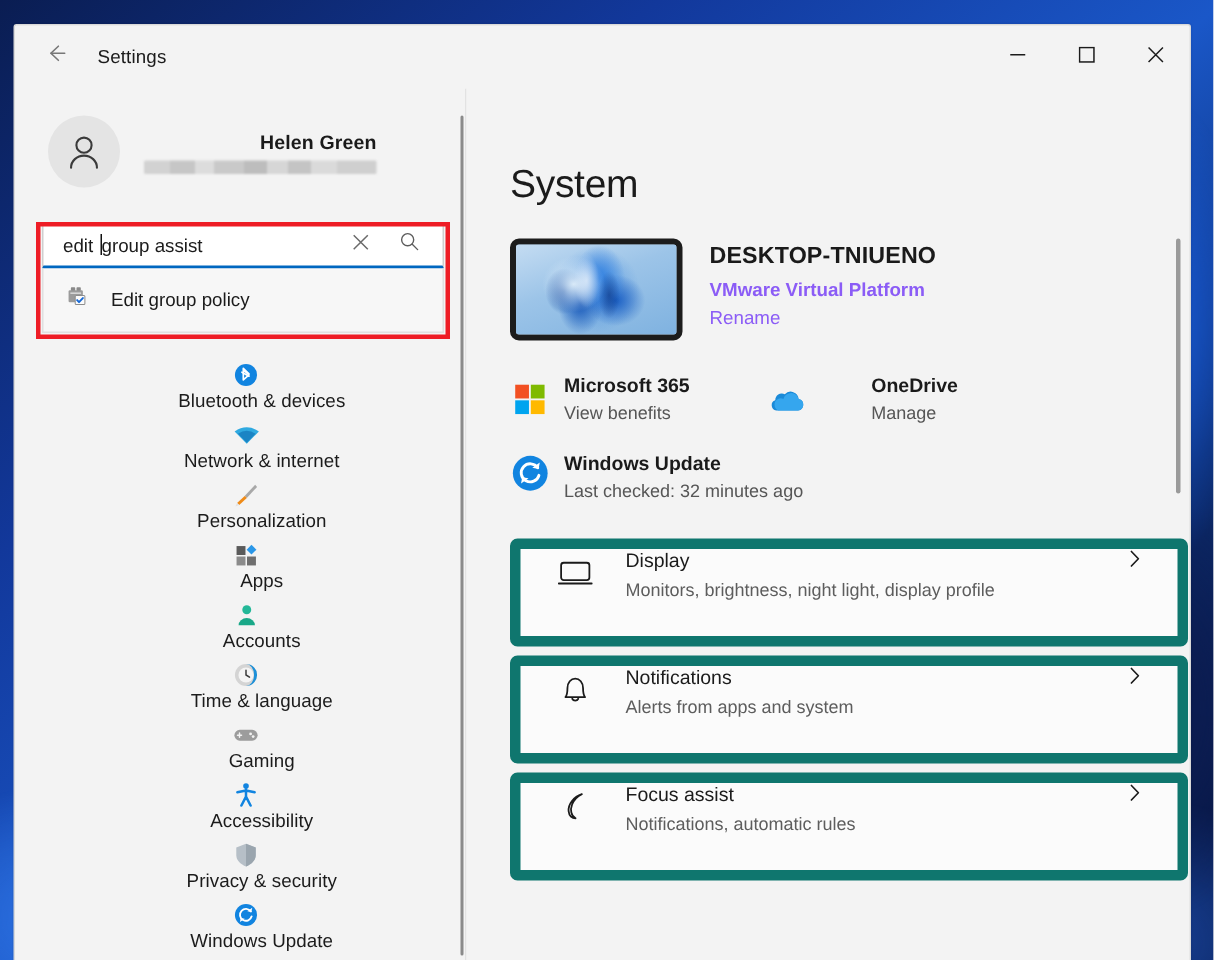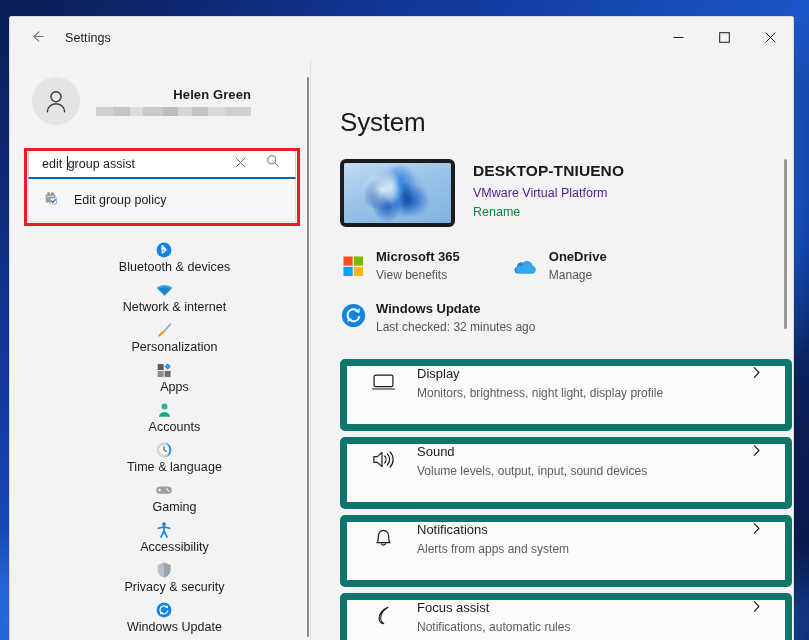--- a/index.html
+++ b/index.html
@@ -335,42 +335,43 @@
   }
   .device-info { margin-left: 18px; padding-top: 3px; }
   .device-name {
     font-size: 15.5px;
     font-weight: bold;
     color: #1a1a1a;
     letter-spacing: .1px;
   }
   .device-sub {
     font-size: 12.5px;
-    color: #4c1d95;
+    color: #8b5cf6;
     margin-top: 6px;
+    font-weight: bold;
   }
   .rename-link {
     display: inline-block;
     font-size: 12.5px;
-    color: #15803d;
+    color: #8b5cf6;
     margin-top: 5px;
     cursor: pointer;
     text-decoration: none;
   }
 
   .quick-row {
     display: flex;
     margin-top: 22px;
   }
   .quick-item {
     display: flex;
     align-items: center;
     cursor: pointer;
   }
-  .quick-item.od { margin-left: 53px; }
+  .quick-item.od { margin-left: 53px; gap: 32px; }
   .quick-ico {
     width: 26px; height: 26px;
     flex: 0 0 26px;
     display: flex; align-items: center; justify-content: center;
     margin-top: 1px;
   }
   .quick-txt { margin-left: 10px; }
   .quick-title {
     font-size: 13px;
     font-weight: bold;
@@ -730,39 +731,20 @@
               <div class="card-title">Display</div>
               <div class="card-sub">Monitors, brightness, night light, display profile</div>
             </div>
             <span class="card-chev">
               <svg width="13" height="13" viewBox="0 0 14 14" fill="none" stroke="#1b1b1b" stroke-width="1.2">
                 <path d="M4.6 1.8 L9.6 7 L4.6 12.2" stroke-linecap="round" stroke-linejoin="round"></path>
               </svg>
             </span>
           </div>
 
-          <div class="card">
-            <span class="card-ico">
-              <svg width="25" height="25" viewBox="0 0 26 26" fill="none" stroke="#1b1b1b" stroke-width="1.25">
-                <path d="M3.0 10.0 H6.6 L11.4 5.6 V20.4 L6.6 16.0 H3.0 Z" stroke-linejoin="round"></path>
-                <path d="M14.2 9.4 a5.2 5.2 0 0 1 0 7.2" stroke-linecap="round"></path>
-                <path d="M17.0 7.2 a8.4 8.4 0 0 1 0 11.6" stroke-linecap="round"></path>
-                <path d="M19.8 5.0 a11.6 11.6 0 0 1 0 16.0" stroke-linecap="round"></path>
-              </svg>
-            </span>
-            <div class="card-txt">
-              <div class="card-title">Sound</div>
-              <div class="card-sub">Volume levels, output, input, sound devices</div>
-            </div>
-            <span class="card-chev">
-              <svg width="13" height="13" viewBox="0 0 14 14" fill="none" stroke="#1b1b1b" stroke-width="1.2">
-                <path d="M4.6 1.8 L9.6 7 L4.6 12.2" stroke-linecap="round" stroke-linejoin="round"></path>
-              </svg>
-            </span>
-          </div>
 
           <div class="card">
             <span class="card-ico">
               <svg width="25" height="25" viewBox="0 0 26 26" fill="none" stroke="#1b1b1b" stroke-width="1.25">
                 <path d="M6.2 18.4 C6.2 18.4 7.6 17.0 7.6 12.2 C7.6 8.4 10.0 5.6 13.0 5.6 C16.0 5.6 18.4 8.4 18.4 12.2 C18.4 17.0 19.8 18.4 19.8 18.4 Z" stroke-linejoin="round"></path>
                 <path d="M10.9 19.6 a2.3 2.1 0 0 0 4.2 0" stroke-linecap="round"></path>
               </svg>
             </span>
             <div class="card-txt">
               <div class="card-title">Notifications</div>

